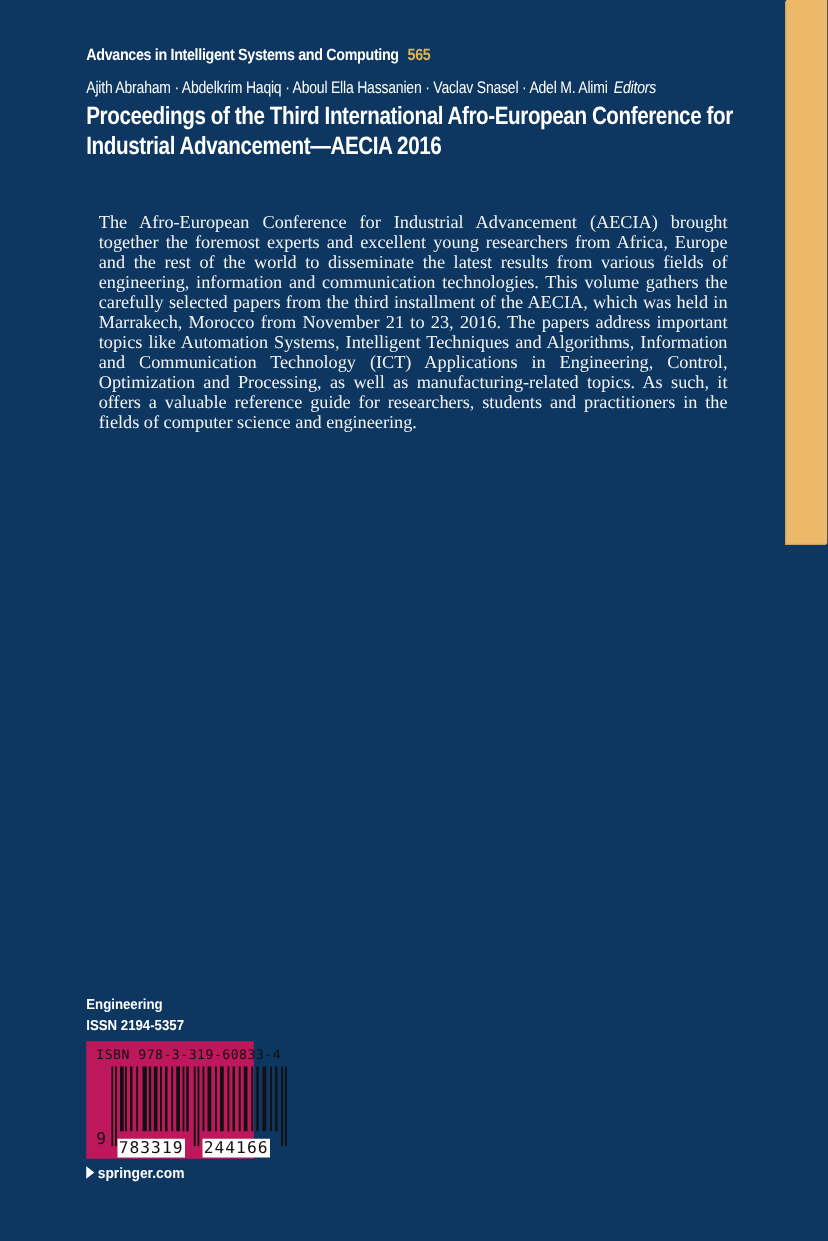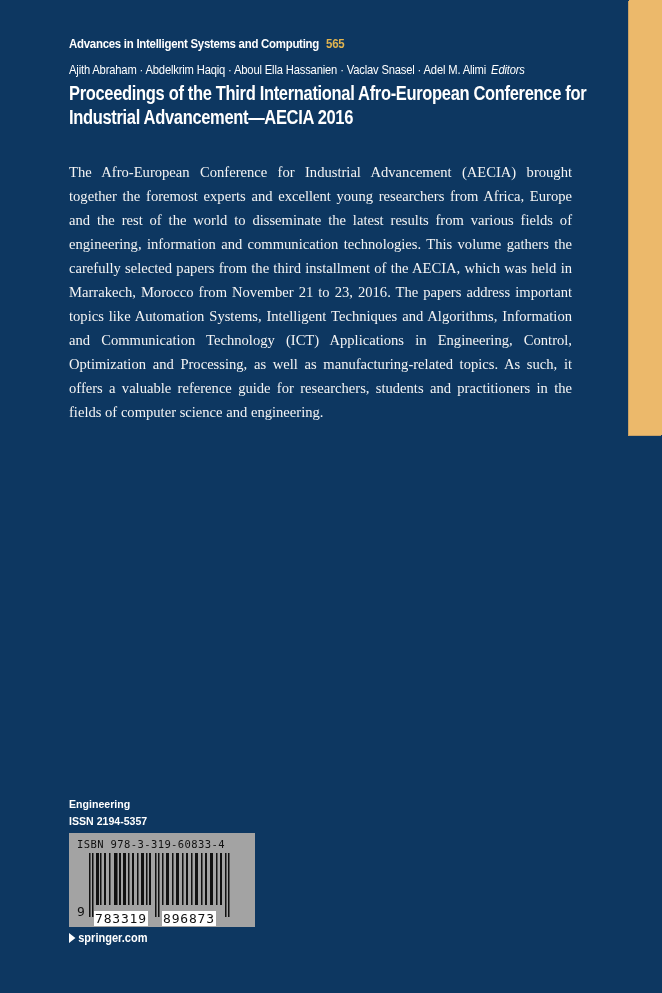--- a/index.html
+++ b/index.html
@@ -34,34 +34,34 @@
       position: absolute; left: 69px; top: 81px; width: 700px;
       font-family: "Liberation Sans", sans-serif;
       font-size: 20px; font-weight: bold; line-height: 24px; letter-spacing: -0.4px;
       transform: scaleX(0.825); transform-origin: left top;
       margin: 0;
     }
     .book-title span { display: block; white-space: nowrap; }
     .blurb {
       position: absolute; left: 69px; top: 160px; width: 503px;
       font-family: "Liberation Serif", serif;
-      font-size: 14.6px; line-height: 24px;
+      font-size: 14.6px; line-height: 16px;
       text-align: justify; color: #f4f4f4;
-      margin: 0;
+      margin: 10px;
     }
     .subject {
       position: absolute; left: 69px; top: 796px;
       font-family: "Liberation Sans", sans-serif;
       font-size: 11.5px; font-weight: bold; line-height: 17px;
       transform: scaleX(0.92); transform-origin: left top;
     }
     .subject div { white-space: nowrap; }
     .barcode-box {
-      position: absolute; left: 69px; top: 833px; width: 186px; height: 94px;
-      background: #a3a3a3; color: #111;
+      position: absolute; left: 69px; top: 833px; width: 134px; height: 94px;
+      background: #be185d; color: #111;
     }
     .isbn-text {
       position: absolute; left: 8px; top: 5px;
       font-family: "DejaVu Sans Mono", monospace; font-size: 10.5px; letter-spacing: 0.4px;
       white-space: nowrap;
     }
     .bars { position: absolute; left: 20px; top: 20px; width: 142px; height: 64px; }
     .ean-first {
       position: absolute; left: 8px; top: 71px;
       font-family: "DejaVu Sans Mono", monospace; font-size: 13px;
@@ -143,19 +143,19 @@
         <rect x="116" y="0" width="2" height="52"></rect>
       <rect x="121" y="0" width="3" height="52"></rect>
         <rect x="127" y="0" width="1.5" height="52"></rect>
       <rect x="131" y="0" width="2" height="52"></rect>
       <rect x="136" y="0" width="1.5" height="64"></rect>
         <rect x="139" y="0" width="1.5" height="64"></rect>
     </g>
   </svg>
   <span class="ean-first">9</span>
   <span class="ean-g1">783319</span>
-  <span class="ean-g2">896873</span>
+  <span class="ean-g2">244166</span>
 </div>
 
 <div class="website">
   <span class="play-icon"></span>
   <span>springer.com</span>
 </div>
 
 </body></html>

